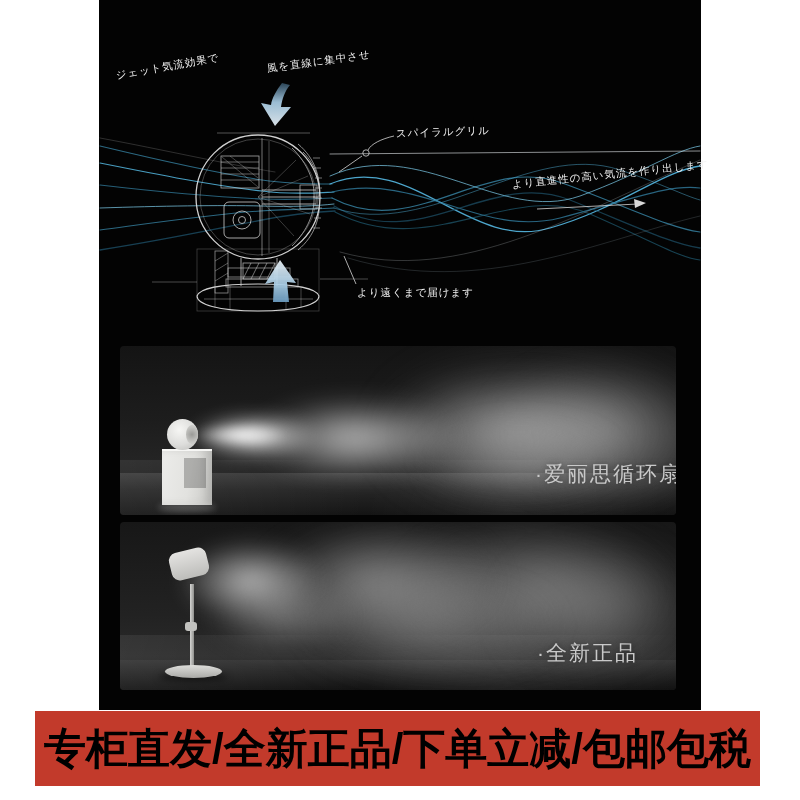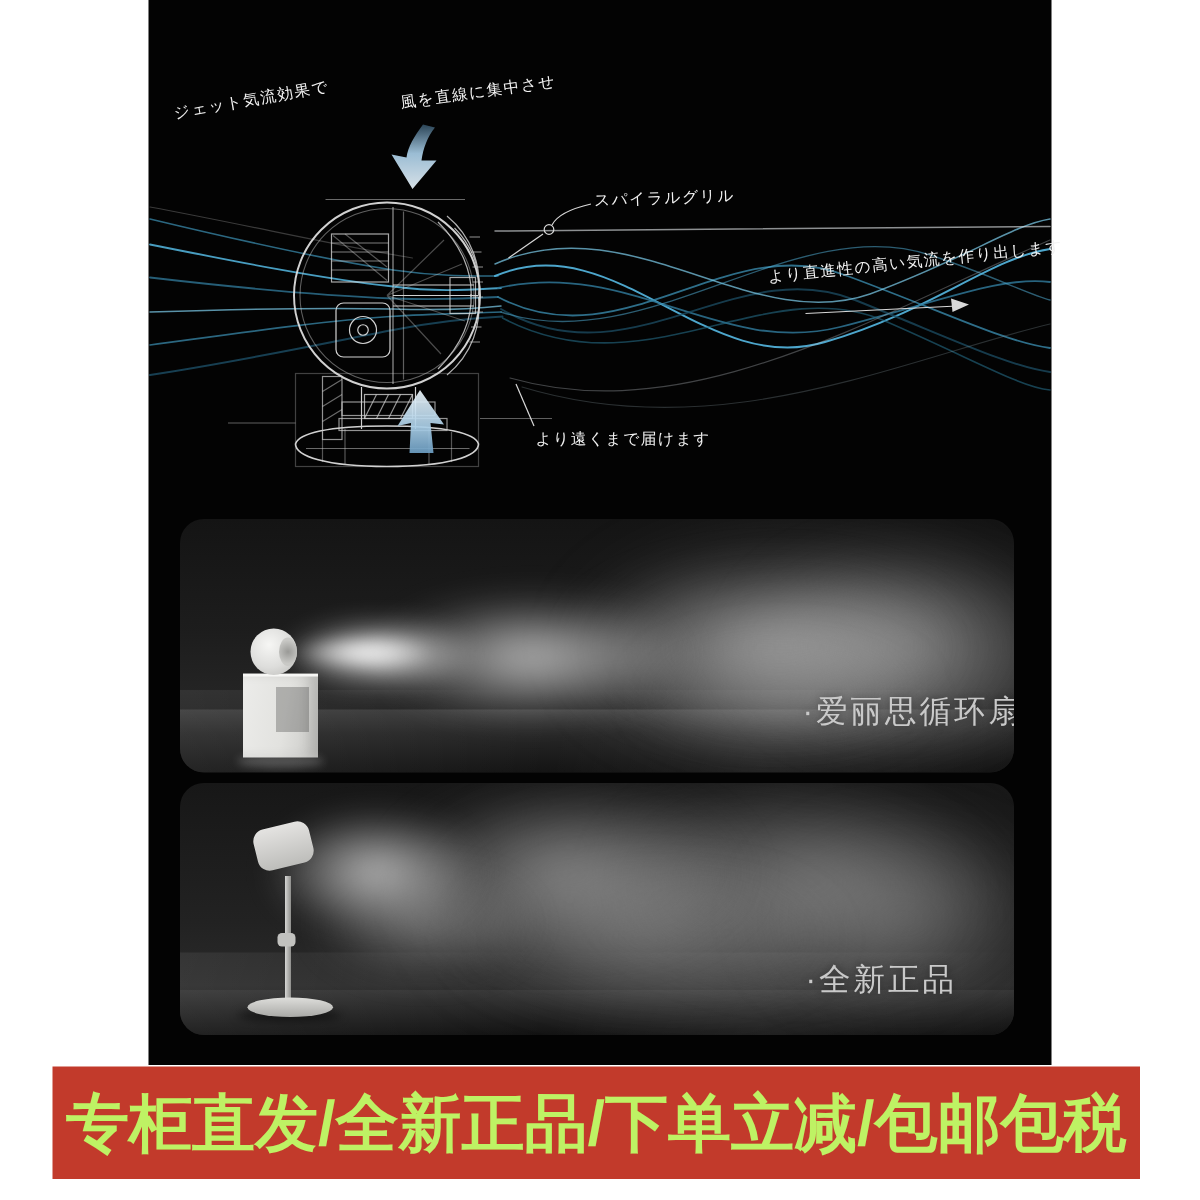--- a/index.html
+++ b/index.html
@@ -14,21 +14,21 @@
 
   
   .jp{position:absolute;color:#f1f1f1;font-size:10.5px;letter-spacing:1px;white-space:nowrap;transform-origin:left center;}
   .a-jet{left:17px;top:69px;transform:rotate(-10deg);}
   .a-focus{left:168px;top:62px;transform:rotate(-8deg);}
   .a-grill{left:297px;top:127px;transform:rotate(-2deg);}
   .a-straight{left:413px;top:178px;transform:rotate(-6deg);}
   .a-reach{left:258px;top:286px;}
 
   
-  .panel{position:absolute;left:21px;width:556px;border-radius:16px;overflow:hidden;}
+  .panel{position:absolute;left:21px;width:556px;border-radius:4px;overflow:hidden;}
   .panel1{top:346px;height:169px;background:linear-gradient(180deg,#141414 0%,#1d1d1d 45%,#242424 68%,#161616 100%);}
   .panel2{top:522px;height:168px;background:linear-gradient(180deg,#171717 0%,#222222 55%,#2a2a2a 80%,#1b1b1b 100%);}
   .floor1{position:absolute;left:0;bottom:0;width:100%;height:42px;background:linear-gradient(180deg,#3a3a3a 0%,#262626 40%,#141414 100%);}
   .floor2{position:absolute;left:0;bottom:0;width:100%;height:30px;background:linear-gradient(180deg,#333333 0%,#1f1f1f 60%,#121212 100%);}
   .sheen{position:absolute;left:0;bottom:0;width:100%;height:55px;background:linear-gradient(100deg,rgba(255,255,255,0.07) 0%,rgba(255,255,255,0) 45%,rgba(255,255,255,0.05) 70%,rgba(255,255,255,0) 100%);}
   .mist{position:absolute;border-radius:50%;}
   .panel-label{position:absolute;color:#c9c9c9;font-size:21px;letter-spacing:2px;white-space:nowrap;text-shadow:0 0 6px rgba(0,0,0,.45);}
   .label1{left:415px;top:114px;}
   .label2{left:417px;top:117px;}
 
@@ -179,16 +179,16 @@
       <div class="stand-knob"></div>
       <div class="stand-shadow"></div>
       <div class="stand-base"></div>
       <div class="stand-head"></div>
 
       <span class="panel-label label2">·全新正品</span>
     </div>
   </div>
 
   <div class="banner" style="background: rgb(194, 58, 43);">
-    <span style="color: #bef264;">专柜直发/全新正品/下单立减/包邮包税</span>
+    <span style="color: #000000;">专柜直发/全新正品/下单立减/包邮包税</span>
   </div>
 
 </div>
 
 </body></html>

